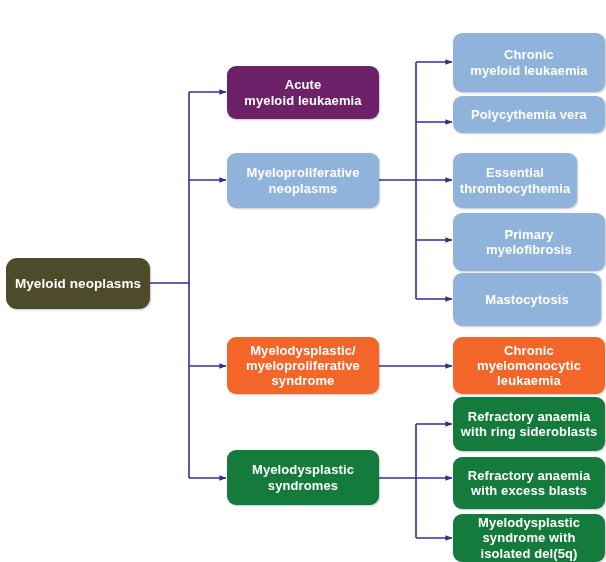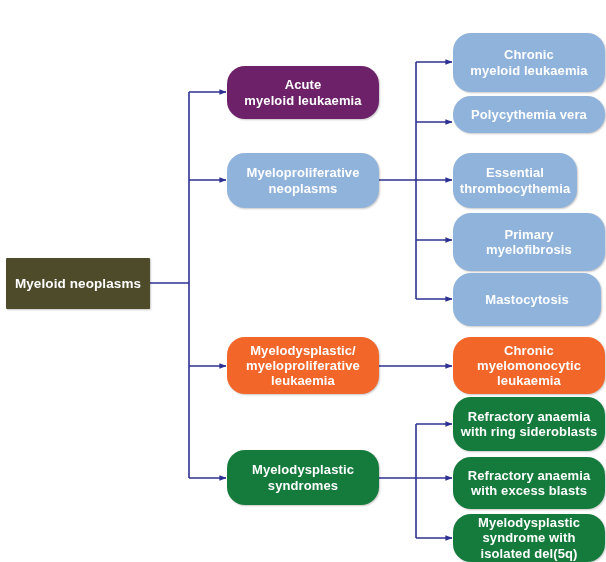--- a/index.html
+++ b/index.html
@@ -14,36 +14,36 @@
   #canvas {
     position: relative;
     width: 606px;
     height: 562px;
     background: #ffffff;
     overflow: hidden;
   }
   .node {
     position: absolute;
     box-sizing: border-box;
-    border-radius: 18px;
+    border-radius: 9px;
     display: flex;
     align-items: center;
     justify-content: center;
     text-align: center;
     color: #ffffff;
     font-weight: bold;
     line-height: 1.16;
     letter-spacing: 0.1px;
     padding: 2px 6px;
     box-shadow: 1px 1px 2px rgba(0,0,0,0.22);
     white-space: pre-line;
   }
   .node.root {
     font-size: 13.5px;
-    border-radius: 1px;
+    border-radius: 11px;
   }
   .node.level2 {
     font-size: 13px;
   }
   .node.level3 {
     font-size: 13px;
   }
   svg.edges {
     position: absolute;
     left: 0;
@@ -89,21 +89,21 @@
 
   <div>
     <div class="node root" style="left: 6px; top: 258px; width: 144px; height: 51px; background: rgb(78, 75, 43);">Myeloid neoplasms</div>
 
     <div class="node level2" style="left: 227px; top: 66px; width: 152px; height: 53px; background: rgb(108, 33, 105);">Acute
 myeloid leukaemia</div>
     <div class="node level2" style="left: 227px; top: 153px; width: 152px; height: 55px; background: rgb(144, 179, 220);">Myeloproliferative
 neoplasms</div>
     <div class="node level2" style="left: 227px; top: 337px; width: 152px; height: 57px; background: rgb(242, 102, 42);">Myelodysplastic/
 myeloproliferative
-leukaemia</div>
+syndrome</div>
     <div class="node level2" style="left: 227px; top: 450px; width: 152px; height: 55px; background: rgb(21, 123, 60);">Myelodysplastic
 syndromes</div>
 
     <div class="node level3" style="left: 453px; top: 33px; width: 152px; height: 59px; background: rgb(144, 179, 220);">Chronic
 myeloid leukaemia</div>
     <div class="node level3" style="left: 453px; top: 96px; width: 152px; height: 37px; background: rgb(144, 179, 220);">Polycythemia vera</div>
     <div class="node level3" style="left: 453px; top: 153px; width: 124px; height: 55px; background: rgb(144, 179, 220);">Essential
 thrombocythemia</div>
     <div class="node level3" style="left: 453px; top: 213px; width: 152px; height: 58px; background: rgb(144, 179, 220);">Primary
 myelofibrosis</div>

